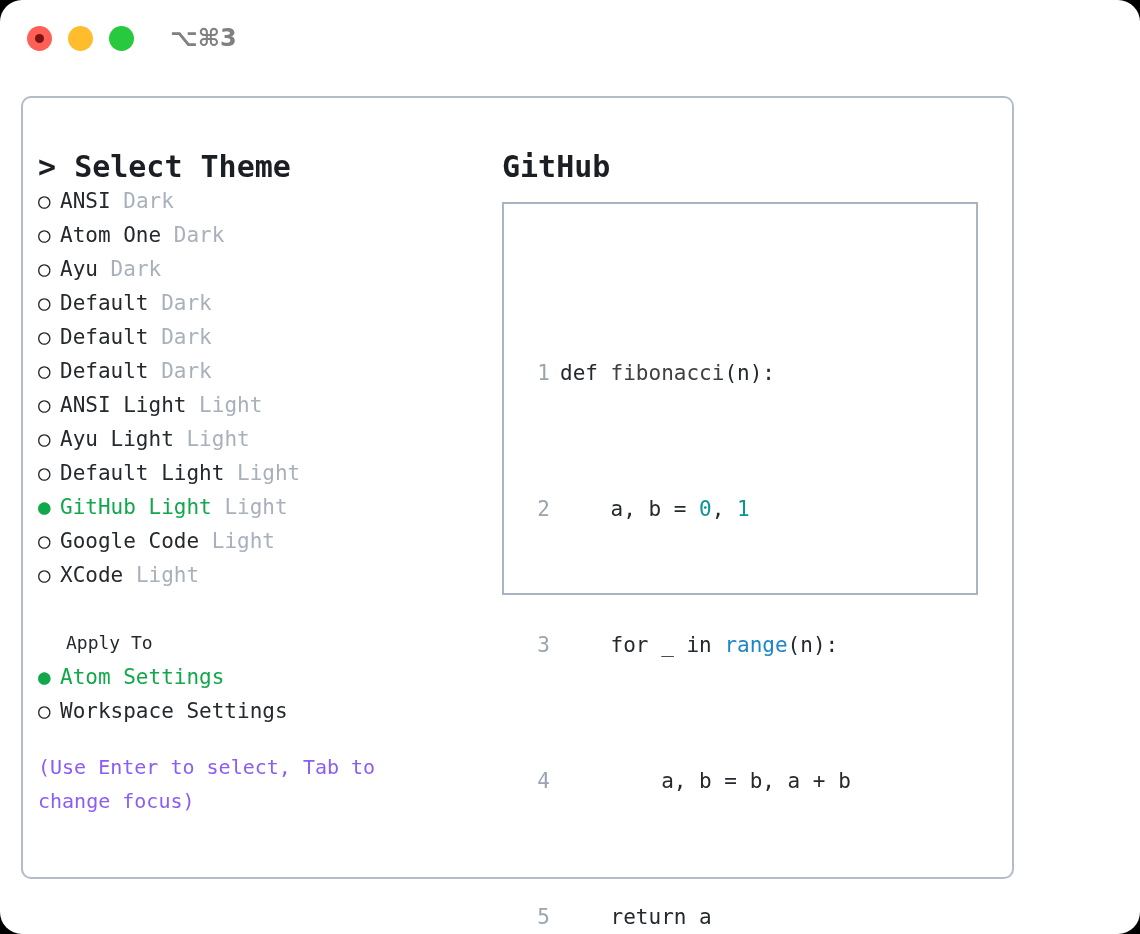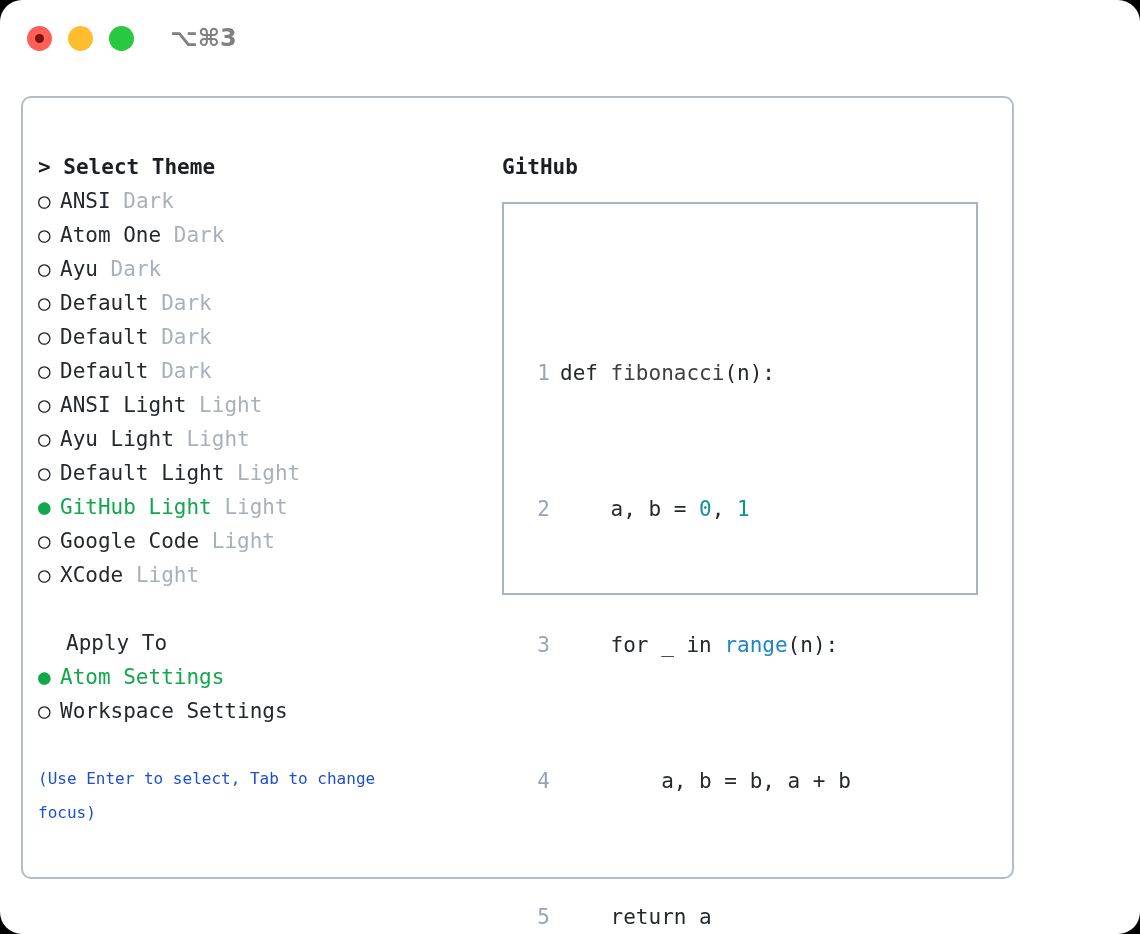--- a/index.html
+++ b/index.html
@@ -92,21 +92,21 @@
     width: 440px;
   }
   .right-col {
     position: absolute;
     left: 479px;
     top: 52px;
     width: 500px;
   }
 
   .section-header {
-    font-size: 21px;
+    font-size: 30px;
     font-weight: bold;
     color: #1b1f23;
     line-height: 34px;
     white-space: pre;
   }
 
   .theme-list { margin-top: 0px; }
 
   .theme-row {
     display: flex;
@@ -125,31 +125,31 @@
   }
   .marker.sel { color: #10a84a; }
   .theme-name { color: #24292e; }
   .theme-row.selected .theme-name { color: #10a84a; }
   .theme-kind { color: #a8b0bc; }
 
   .applyto {
     margin-top: 34px;
   }
   .applyto-title {
-    font-size: 21px;
+    font-size: 18px;
     color: #24292e;
     line-height: 34px;
     padding-left: 28px;
     white-space: pre;
   }
 
   .help {
-    margin-top: 34px;
-    font-size: 16px;
-    color: #1d4ed8;
+    margin-top: 22px;
+    font-size: 20px;
+    color: #8b5cf6;
     line-height: 34px;
     width: 400px;
     white-space: normal;
   }
 
   
   .preview-box {
     position: relative;
     margin-top: 18px;
     width: 476px;

